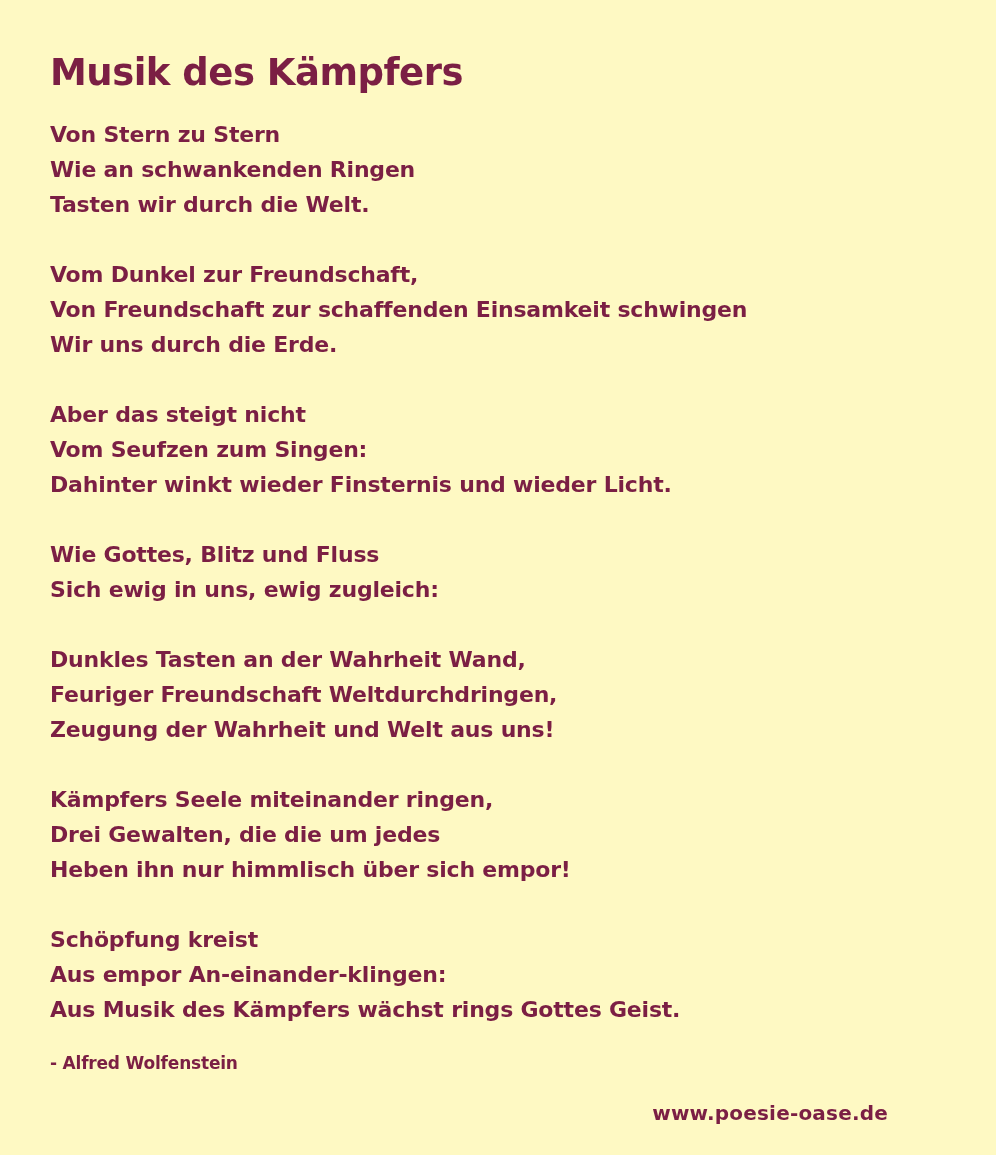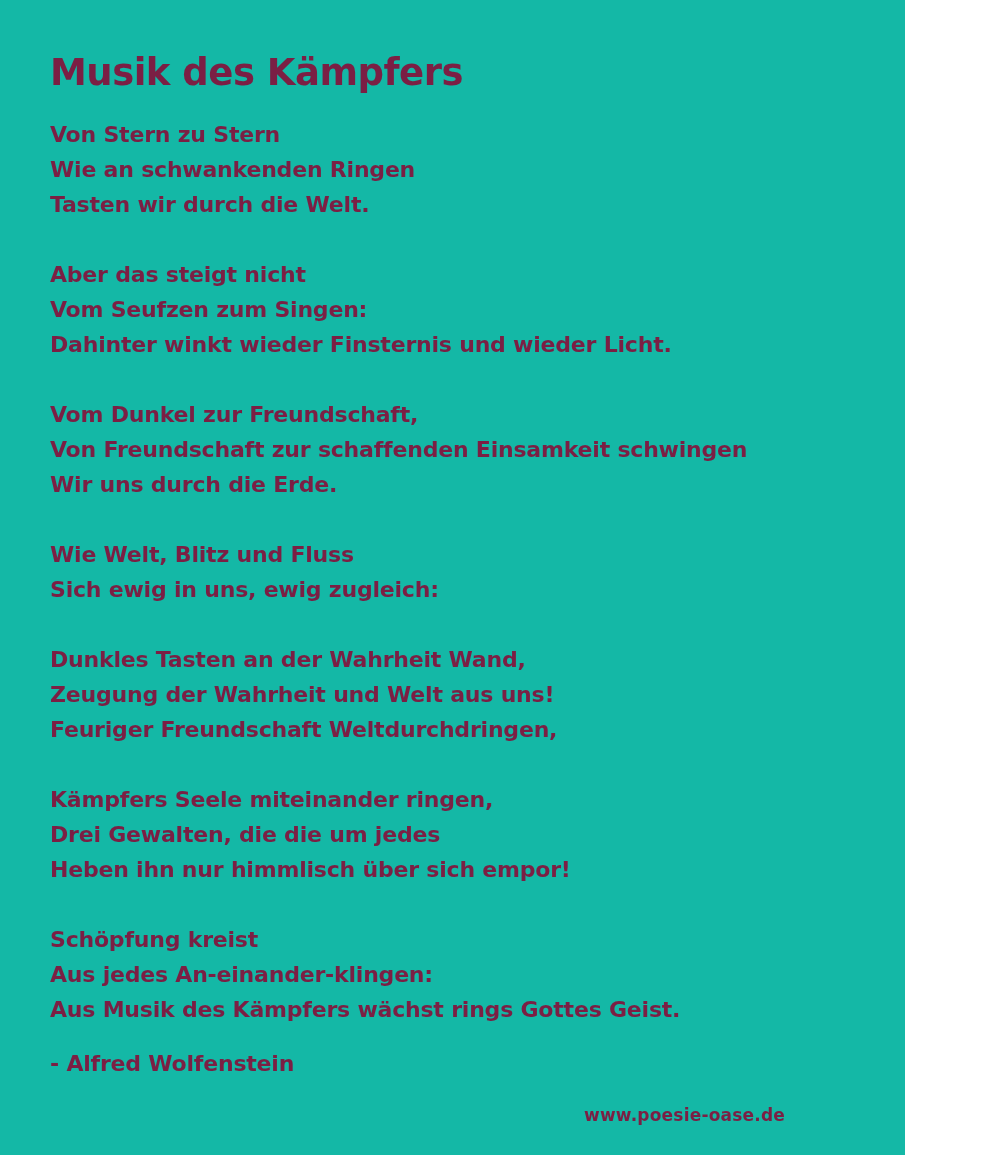--- a/index.html
+++ b/index.html
@@ -1,23 +1,23 @@
 <!DOCTYPE html>
 <html><head>
 <meta charset="utf-8">
 <style>
   html, body {
     margin: 0;
     padding: 0;
   }
   .page {
     position: relative;
-    width: 905px;
+    width: 996px;
     height: 1155px;
-    background: #14b8a6;
+    background: #fef9c3;
     font-family: "DejaVu Sans", "Liberation Sans", sans-serif;
     overflow: hidden;
     box-sizing: border-box;
   }
   .content {
     padding: 52px 50px 0 50px;
   }
   .title {
     margin: 0 0 22px 0;
     font-size: 37px;
@@ -35,82 +35,82 @@
   .line {
     margin: 0;
     font-size: 22px;
     line-height: 35px;
     font-weight: bold;
     letter-spacing: -0.2px;
     color: #7B1F44;
   }
   .author {
     margin: 0;
-    font-size: 22px;
+    font-size: 17px;
     line-height: 35px;
     font-weight: bold;
     letter-spacing: -0.2px;
     color: #7B1F44;
   }
   .footer-url {
     position: absolute;
-    right: 120px;
+    right: 108px;
     bottom: 30px;
-    font-size: 17px;
+    font-size: 20px;
     font-weight: bold;
     letter-spacing: 0.2px;
     color: #7B1F44;
   }
 </style>
 </head>
 <body>
 
 <div class="page">
   <div class="content">
 
     <h1 class="title">Musik des Kämpfers</h1>
 
     <div class="stanza">
       <p class="line">Von Stern zu Stern</p>
       <p class="line">Wie an schwankenden Ringen</p>
       <p class="line">Tasten wir durch die Welt.</p>
     </div>
 
     <div class="stanza">
+      <p class="line">Vom Dunkel zur Freundschaft,</p>
+      <p class="line">Von Freundschaft zur schaffenden Einsamkeit schwingen</p>
+      <p class="line">Wir uns durch die Erde.</p>
+    </div>
+
+    <div class="stanza">
       <p class="line">Aber das steigt nicht</p>
       <p class="line">Vom Seufzen zum Singen:</p>
       <p class="line">Dahinter winkt wieder Finsternis und wieder Licht.</p>
     </div>
 
     <div class="stanza">
-      <p class="line">Vom Dunkel zur Freundschaft,</p>
-      <p class="line">Von Freundschaft zur schaffenden Einsamkeit schwingen</p>
-      <p class="line">Wir uns durch die Erde.</p>
-    </div>
-
-    <div class="stanza">
-      <p class="line">Wie Welt, Blitz und Fluss</p>
+      <p class="line">Wie Gottes, Blitz und Fluss</p>
       <p class="line">Sich ewig in uns, ewig zugleich:</p>
     </div>
 
     <div class="stanza">
       <p class="line">Dunkles Tasten an der Wahrheit Wand,</p>
+      <p class="line">Feuriger Freundschaft Weltdurchdringen,</p>
       <p class="line">Zeugung der Wahrheit und Welt aus uns!</p>
-      <p class="line">Feuriger Freundschaft Weltdurchdringen,</p>
     </div>
 
     <div class="stanza">
       <p class="line">Kämpfers Seele miteinander ringen,</p>
       <p class="line">Drei Gewalten, die die um jedes</p>
       <p class="line">Heben ihn nur himmlisch über sich empor!</p>
     </div>
 
     <div class="stanza">
       <p class="line">Schöpfung kreist</p>
-      <p class="line">Aus jedes An-einander-klingen:</p>
+      <p class="line">Aus empor An-einander-klingen:</p>
       <p class="line">Aus Musik des Kämpfers wächst rings Gottes Geist.</p>
     </div>
 
     <p class="author">- Alfred Wolfenstein</p>
 
   </div>
 
   <div class="footer-url">www.poesie-oase.de</div>
 </div>
 

